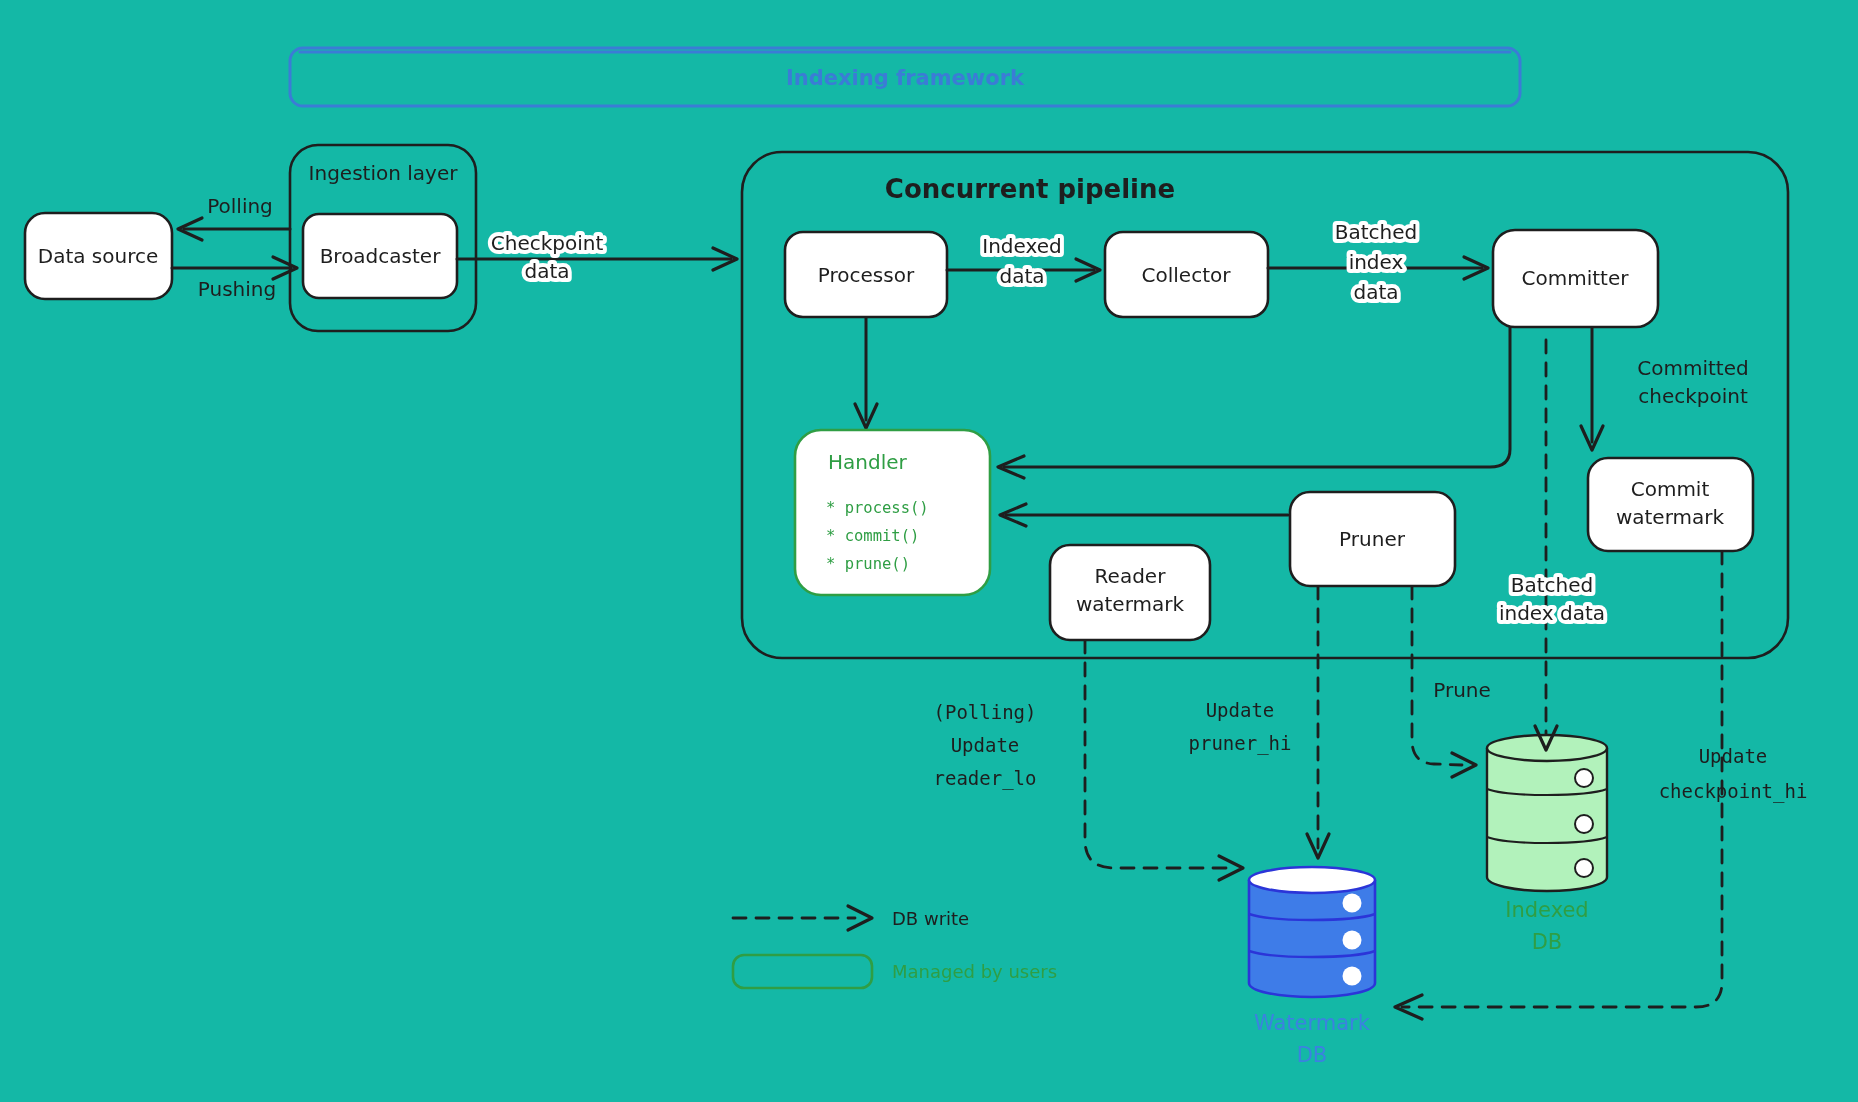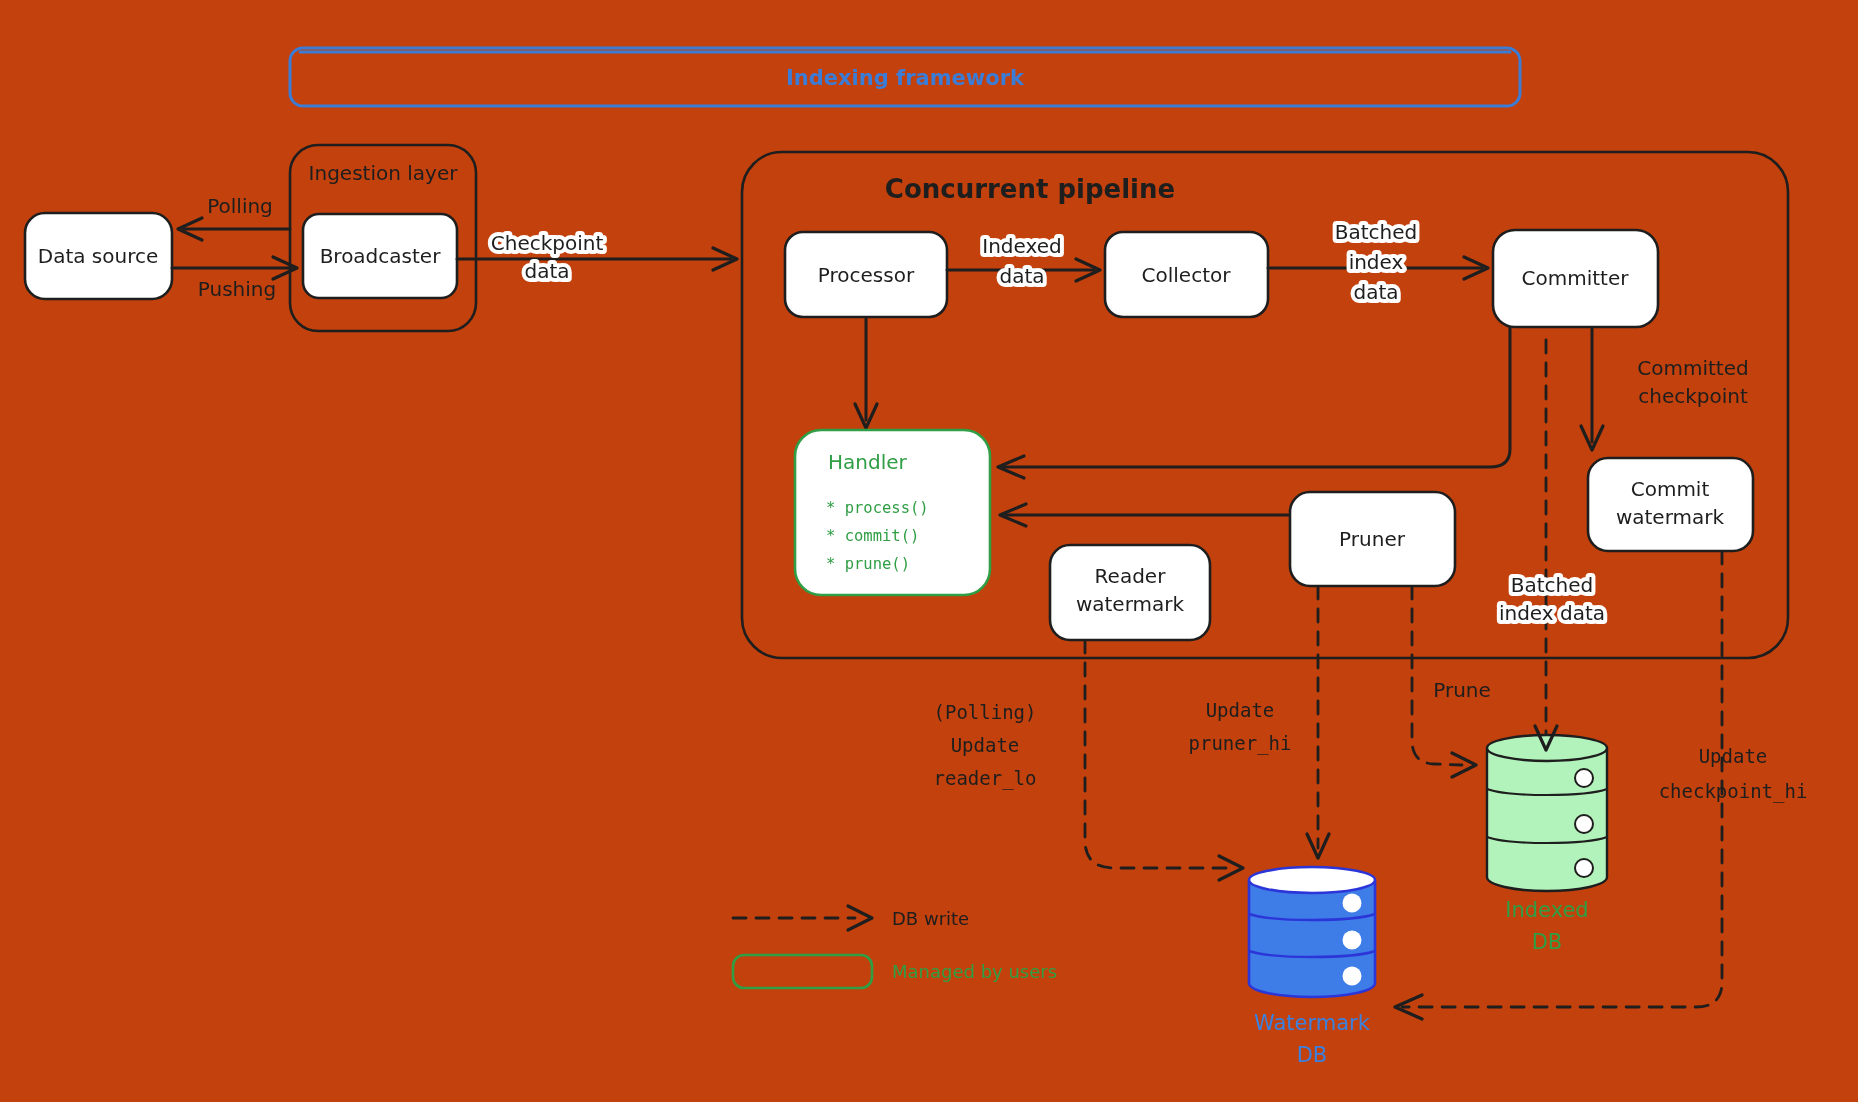--- a/index.html
+++ b/index.html
@@ -1,16 +1,16 @@
 <!DOCTYPE html>
 <html><head>
 <meta charset="utf-8">
 <style>
   html,body{margin:0;padding:0;background:#ffffff;}
-  #canvas{position:relative;width:1858px;height:1102px;background:#c2410c;overflow:hidden;}
+  #canvas{position:relative;width:1858px;height:1102px;background:#14b8a6;overflow:hidden;}
   svg{position:absolute;left:0;top:0;}
   .box{fill:#ffffff;stroke:#1e1e1e;stroke-width:2.6;}
   .box-clear{fill:none;stroke:#1e1e1e;stroke-width:2.6;}
   .green-box{fill:none;stroke:#2f9e44;stroke-width:2.6;}
   .blue-box{fill:none;stroke:#3b7cd6;stroke-width:3;}
   .line{stroke:#1e1e1e;stroke-width:3;fill:none;stroke-linecap:round;stroke-linejoin:round;}
   .head{stroke:#1e1e1e;stroke-width:3.2;fill:none;stroke-linecap:round;stroke-linejoin:round;}
   .dashed{stroke:#1e1e1e;stroke-width:2.8;fill:none;stroke-dasharray:13 10;stroke-linecap:round;}
   .hand{font-family:"DejaVu Sans","Liberation Sans",sans-serif;fill:#1e1e1e;}
   .mono{font-family:"DejaVu Sans Mono","Liberation Mono",monospace;fill:#1e1e1e;}

